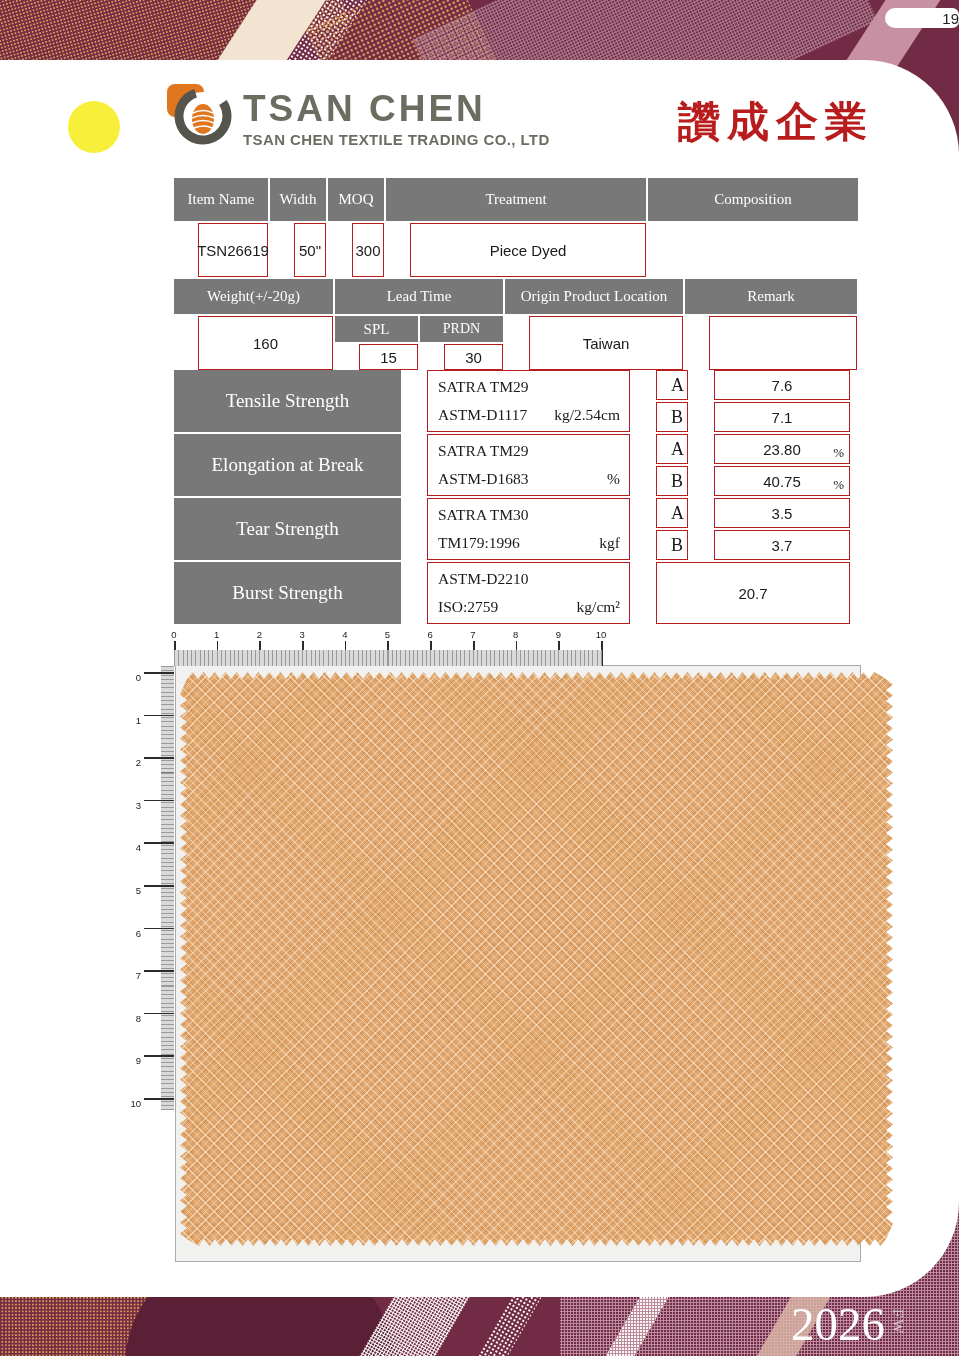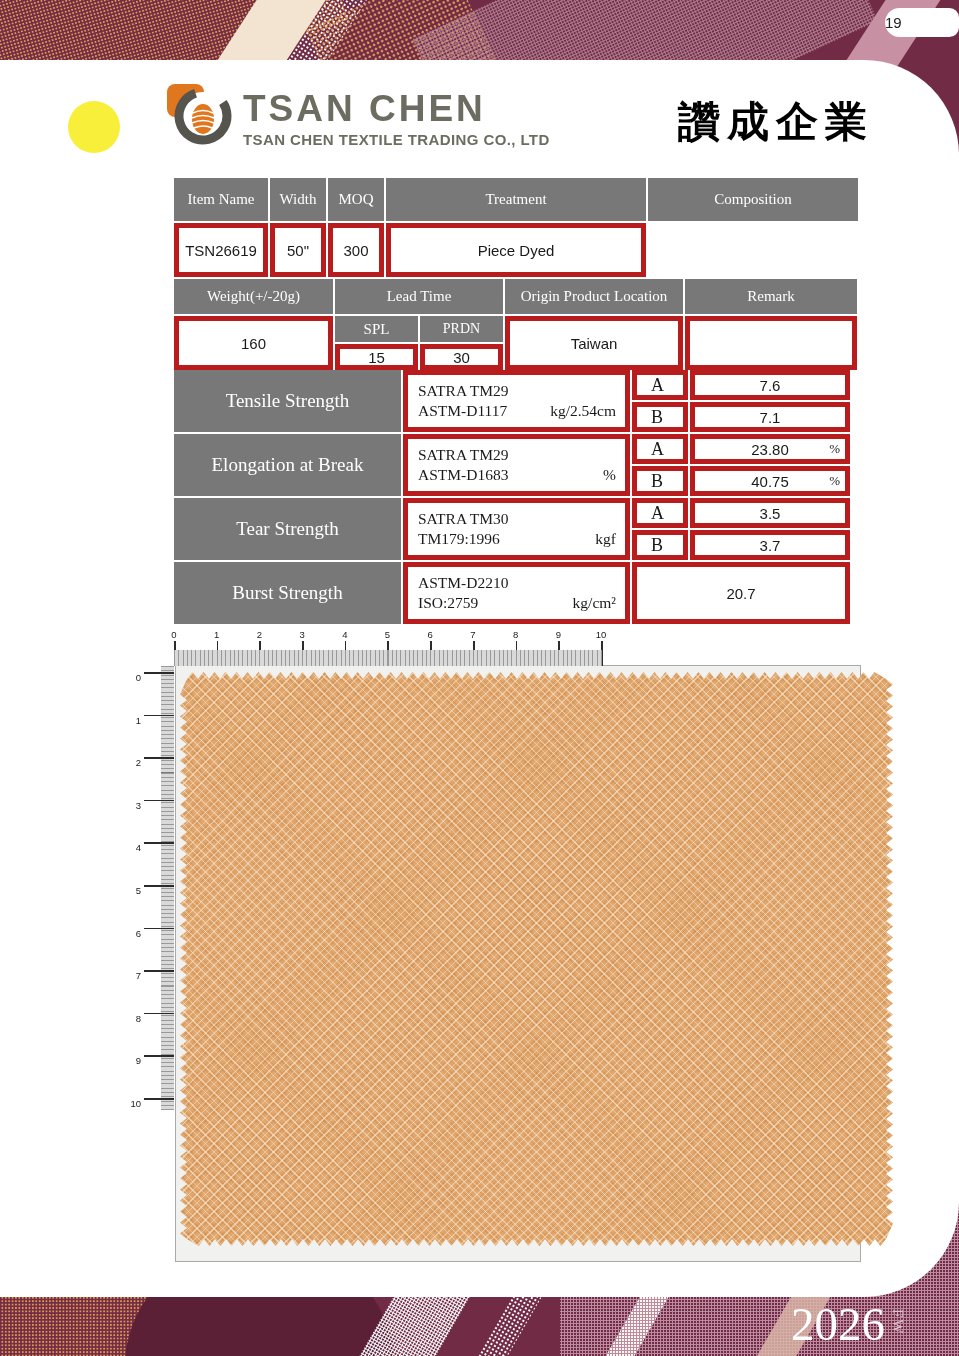--- a/index.html
+++ b/index.html
@@ -19,43 +19,43 @@
   .db-blob{position:absolute;left:125px;top:45px;width:270px;height:250px;background:var(--maroon_dark);border-radius:50%;}
   .db-orange{--spk:#dc9a55;left:-40px;top:-5px;width:200px;height:180px;background-size:3.4px 3.4px;}
   .db-wspk1{--spk:#ffffff;left:405px;top:-25px;width:66px;height:230px;transform:rotate(30deg);background-size:3px 3px;}
   .db-wspk2{--spk:#ffffff;left:520px;top:-25px;width:26px;height:230px;transform:rotate(30deg);}
   .db-white{position:absolute;left:648px;top:-35px;width:25px;height:250px;background:#fbf6ef;transform:rotate(30deg);}
   .db-pspk{--spk:#bd8ba0;left:560px;top:-15px;width:420px;height:230px;background-size:3px 3px;}
   .db-cream{position:absolute;left:800px;top:-35px;width:34px;height:250px;background:#d9b4a6;transform:rotate(30deg);opacity:.85;}
 
   .sheet{position:absolute;left:0;right:0;top:60px;bottom:59px;background:#fff;border-radius:0 95px 95px 0;z-index:3;}
 
-  .page-pill{position:absolute;top:8px;right:0;width:74px;height:29px;background:#fff;z-index:6;
-             border-radius:15px 10px 10px 15px;display:flex;align-items:center;justify-content:flex-start;
+  .page-pill{position:absolute;top:8px;right:0;width:74px;height:20px;background:#fff;z-index:6;
+             border-radius:15px 10px 10px 15px;display:flex;align-items:center;justify-content:flex-end;
              font-size:15px;color:#222;}
   .year-mark{position:absolute;right:74px;bottom:8px;z-index:6;color:#fff;
              font-family:"Liberation Serif",serif;font-size:47px;line-height:1;}
   .year-fw{position:absolute;right:-20px;top:8px;font-size:15px;letter-spacing:2px;color:#dcc3ce;
            writing-mode:vertical-rl;font-family:"Liberation Serif",serif;}
 
   
   .hdr{position:absolute;z-index:6;}
   .yellow-dot{left:68px;top:101px;width:52px;height:52px;border-radius:50%;background:var(--yellow);}
   .logo{left:167px;top:82px;}
   .brand{left:243px;top:90px;color:var(--brand_gray);}
   .brand-title{font-size:37px;font-weight:bold;letter-spacing:3px;line-height:38px;}
   .brand-sub{font-size:15px;font-weight:bold;letter-spacing:.4px;margin-top:3px;}
-  .brand-cjk{left:678px;top:94px;font-size:42px;font-weight:bold;letter-spacing:7px;color:#000000;
+  .brand-cjk{left:678px;top:94px;font-size:42px;font-weight:bold;letter-spacing:7px;color:#b91c1c;
              font-family:"DejaVu Sans",sans-serif;}
 
   
   .grid{position:absolute;display:grid;gap:2px;z-index:6;font-size:15px;color:#1a1a1a;}
   .cg{background:var(--header_gray);color:#fff;display:flex;align-items:center;justify-content:center;
       font-family:"Liberation Serif",serif;font-size:15px;}
-  .cw{background:#fff;border:5px solid #b91c1c;display:flex;align-items:center;justify-content:center;}
+  .cw{background:#fff;border:1px solid #b91c1c;display:flex;align-items:center;justify-content:center;margin-left:24px;}
   .t1{left:174px;top:178px;grid-template-columns:94px 56px 56px 260px 210px;grid-template-rows:43px 54px;}
   .t2{left:174px;top:279px;grid-template-columns:159px 83px 83px 178px 172px;grid-template-rows:35px 26px 26px;}
   .t3{left:174px;top:370px;grid-template-columns:227px 227px 56px 160px;grid-auto-rows:30px;}
   .lbl{font-size:19px;}
   .method{position:relative;display:block;}
   .method .m1,.method .m2{position:absolute;left:10px;font-family:"Liberation Serif",serif;font-size:15.5px;}
   .method .m1{top:7px;}
   .method .m2{bottom:7px;}
   .method .mu{position:absolute;right:9px;bottom:7px;font-family:"Liberation Serif",serif;font-size:15.5px;}
   .ab{justify-content:flex-start;padding-left:14px;font-family:"Liberation Serif",serif;font-size:18px;box-sizing:border-box;}

